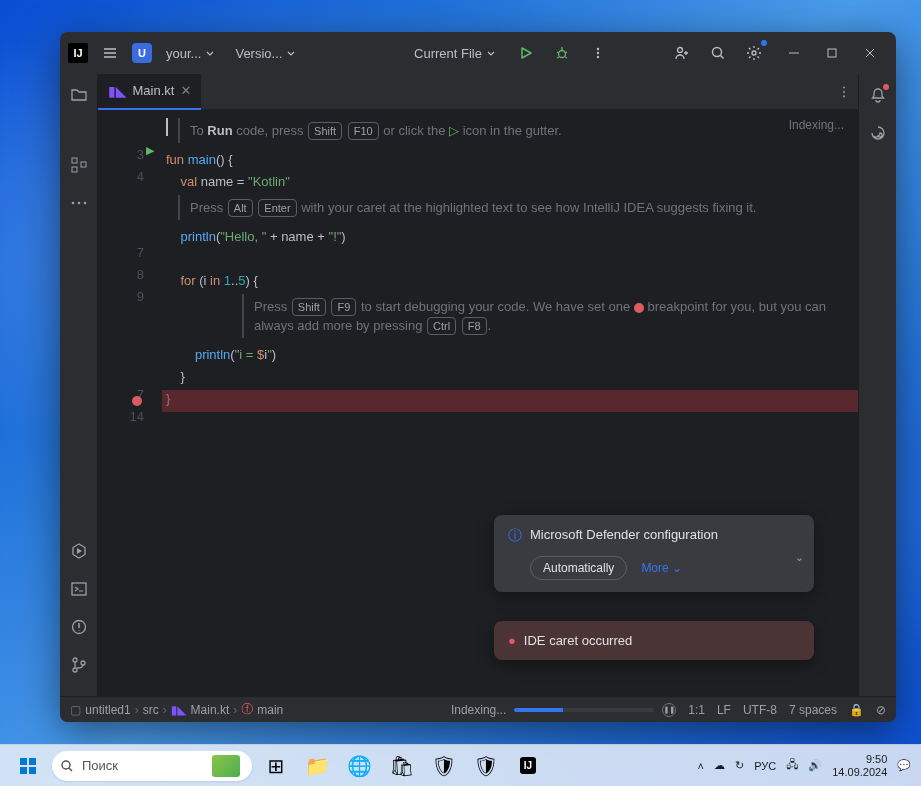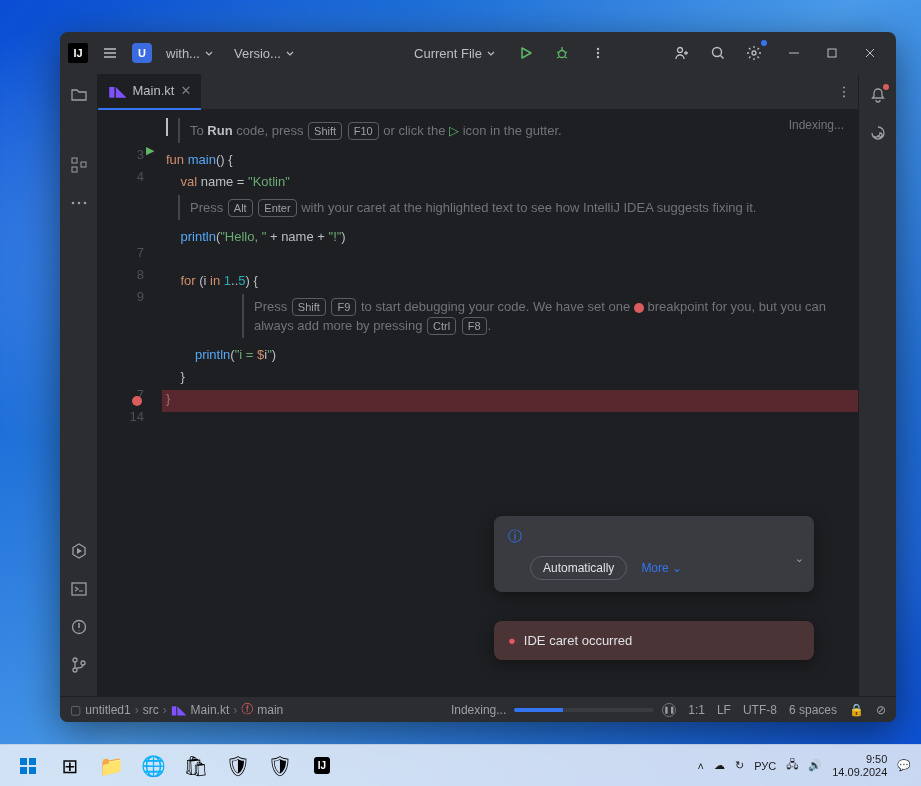--- a/index.html
+++ b/index.html
@@ -89,21 +89,21 @@
 <div class="ide-window">
   <div class="titlebar">
     <div class="app-icon">IJ</div>
     <div class="hamburger icon-btn">
       <svg width="16" height="16" viewBox="0 0 16 16">
           <path stroke="#bcbec4" stroke-width="1.3" d="M2 4h12M2 8h12M2 12h12"></path>
         </svg>
     </div>
     <div class="project-badge">U</div>
     <div class="dropdown">
-      <span>with...</span>
+      <span>your...</span>
       <svg width="10" height="10" viewBox="0 0 10 10">
           <path d="M2 4l3 3 3-3" stroke="#bcbec4" fill="none" stroke-width="1.2"></path>
         </svg>
     </div>
     <div class="dropdown">
       <span>Versio...</span>
       <svg width="10" height="10" viewBox="0 0 10 10">
           <path d="M2 4l3 3 3-3" stroke="#bcbec4" fill="none" stroke-width="1.2"></path>
         </svg>
     </div>
@@ -274,20 +274,21 @@
           <div class="line">    <span class="pn">}</span></div>
           <div class="line"><span class="pn">}</span></div>
         </div>
       </div>
 
       <div class="popup defender">
         <span class="chevron">⌄</span>
         <div class="row1">
           <span class="info-icon">ⓘ</span>
           <div>
+            <div class="title">Microsoft Defender configuration</div>
           </div>
         </div>
         <div class="actions">
           <div class="btn">Automatically</div>
           <div class="link"><span>More</span> ⌄</div>
         </div>
       </div>
 
       <div class="popup error">
         <div class="row1">
@@ -329,34 +330,42 @@
     <div class="progress-wrap">
       <span>Indexing...</span>
       <div class="progress-bar">
           <div class="progress-fill"></div>
         </div>
       <div class="pause-btn">❚❚</div>
     </div>
     <span>1:1</span>
     <span>LF</span>
     <span>UTF-8</span>
-    <span>6 spaces</span>
+    <span>7 spaces</span>
     <span class="lock-icon">🔒</span>
     <span>⊘</span>
   </div>
 </div>
 
 <div class="taskbar">
   <div class="start">
     <svg width="18" height="18" viewBox="0 0 18 18">
         <rect x="1" y="1" width="7" height="7" fill="#0078d4"></rect>
         <rect x="10" y="1" width="7" height="7" fill="#0078d4"></rect>
         <rect x="1" y="10" width="7" height="7" fill="#0078d4"></rect>
         <rect x="10" y="10" width="7" height="7" fill="#0078d4"></rect>
       </svg>
+  </div>
+  <div class="search">
+    <svg width="14" height="14" viewBox="0 0 14 14">
+        <circle cx="6" cy="6" r="4" fill="none" stroke="#555" stroke-width="1.5"></circle>
+        <path d="M9 9l3 3" stroke="#555" stroke-width="1.5"></path>
+      </svg>
+    <span style="color:#555;font-size:13px">Поиск</span>
+    <div class="search-hero"></div>
   </div>
   <div class="tb-icon">⊞</div>
   <div class="tb-icon">📁</div>
   <div class="tb-icon">🌐</div>
   <div class="tb-icon">🛍</div>
   <div class="tb-icon">🛡</div>
   <div class="tb-icon">🛡</div>
   <div class="tb-icon">
       <span style="background:#000;color:#fff;font-size:10px;padding:3px 4px;border-radius:3px;font-weight:bold">IJ</span>
     </div>

